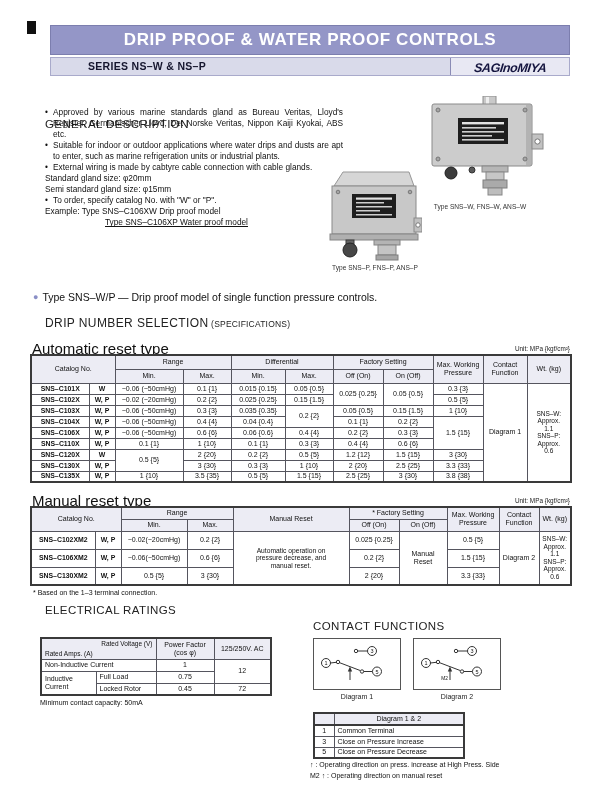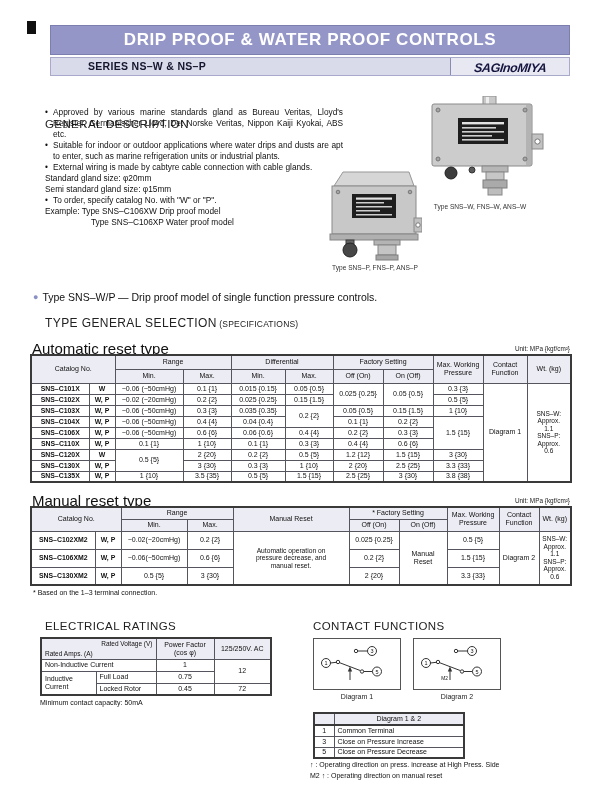--- a/index.html
+++ b/index.html
@@ -24,21 +24,21 @@
   
   .h1{font-size:11.5px;color:#222;letter-spacing:.4px;}
   .h1 .hsub{font-size:8.5px;letter-spacing:.2px;}
 
   
   .gd-list{width:298px;font-size:8.3px;line-height:1.33;color:#111;}
   .bullet{display:flex;}
   .bmark{width:8px;flex:none;}
   .btext{flex:1;text-align:justify;}
   .bsub{}
-  .ind2{margin-left:46px;}
+  .ind2{margin-left:60px;text-decoration:underline;}
 
   
   .photo-label{font-size:6.6px;color:#333;text-align:center;}
 
   
   .type-line{font-size:10.5px;color:#111;}
   .type-bullet{color:#8a8fc6;font-size:9px;margin-right:4px;vertical-align:1px;}
 
   
   .tbl-title{font-size:15px;color:#111;}
@@ -154,21 +154,21 @@
     <rect x="52" y="79" width="18" height="10" fill="#c4c4c4" stroke="#868686"></rect>
     <rect x="50" y="89" width="22" height="5" fill="#a6a6a6" stroke="#7e7e7e"></rect>
   </svg>
   <div class="abs photo-label" style="left:300px;top:264px;width:150px;">Type SNS–P, FNS–P, ANS–P</div>
 
   <div class="abs type-line" style="left:33px;top:291px;">
     <span class="type-bullet">●</span><span>Type SNS–W/P  —  Drip proof model of single function pressure controls.</span>
   </div>
 
   <div class="abs h1" style="left:45px;top:316px;">
-    <span style="font-size:12px;">TYPE GENERAL SELECTION</span><span class="hsub"> (SPECIFICATIONS)</span>
+    <span style="font-size:12px;">DRIP NUMBER SELECTION</span><span class="hsub"> (SPECIFICATIONS)</span>
   </div>
 
   <div class="abs tbl-title" style="left:32px;top:340px;">Automatic reset type</div>
   <div class="abs unit" style="right:30px;top:345px;">Unit: MPa {kgf/cm²}</div>
   <table class="abs tbl-auto" style="left:30px;top:354px;width:540px;">
     <colgroup>
       <col style="width:58px">
         <col style="width:26px">
         <col style="width:68px">
         <col style="width:48px">
@@ -369,21 +369,21 @@
           <td class="name">W, P</td>
           <td>0.5 {5}</td>
           <td>3 {30}</td>
           <td>2 {20}</td>
           <td>3.3 {33}</td>
         </tr>
       </tbody>
   </table>
   <div class="abs note" style="left:33px;top:589px;">*  Based on the 1–3 terminal connection.</div>
 
-  <div class="abs h1" style="left:45px;top:620px;">ELECTRICAL RATINGS</div>
+  <div class="abs h1" style="left:45px;top:604px;">ELECTRICAL RATINGS</div>
   <table class="abs tbl-elec" style="left:40px;top:637px;width:230px;">
     <colgroup>
       <col style="width:55px">
         <col style="width:60px">
         <col style="width:58px">
         <col style="width:57px">
     </colgroup>
     <tbody>
         <tr class="hr">
           <td colspan="2" class="diag"><span class="dg-t">Rated Voltage (V)</span><span class="dg-b">Rated Amps. (A)</span></td>

